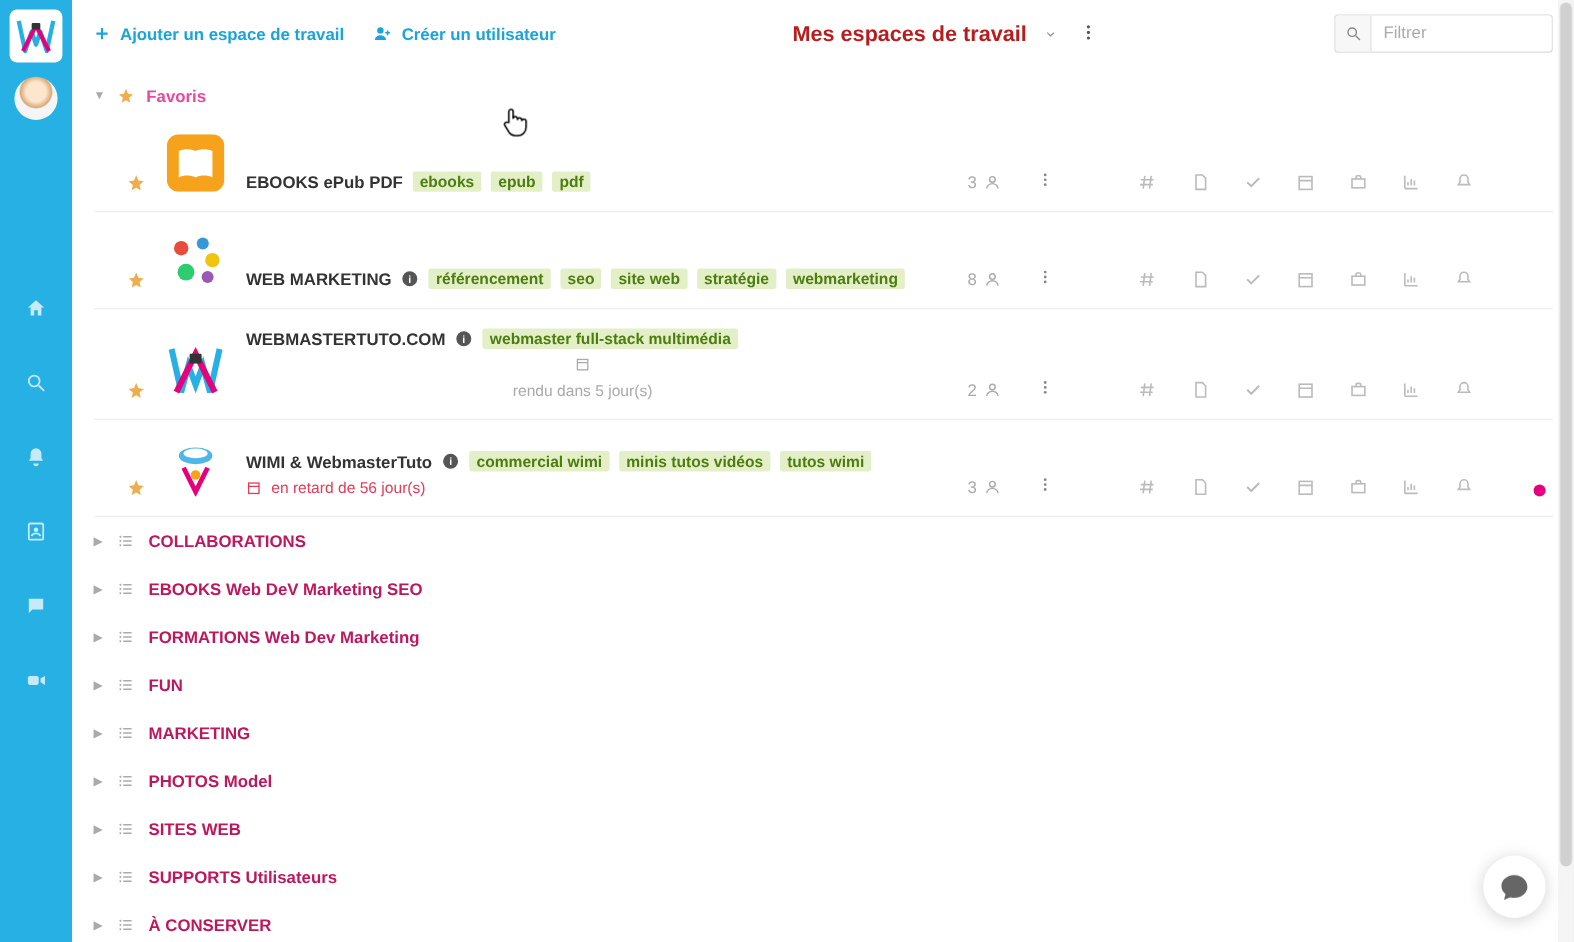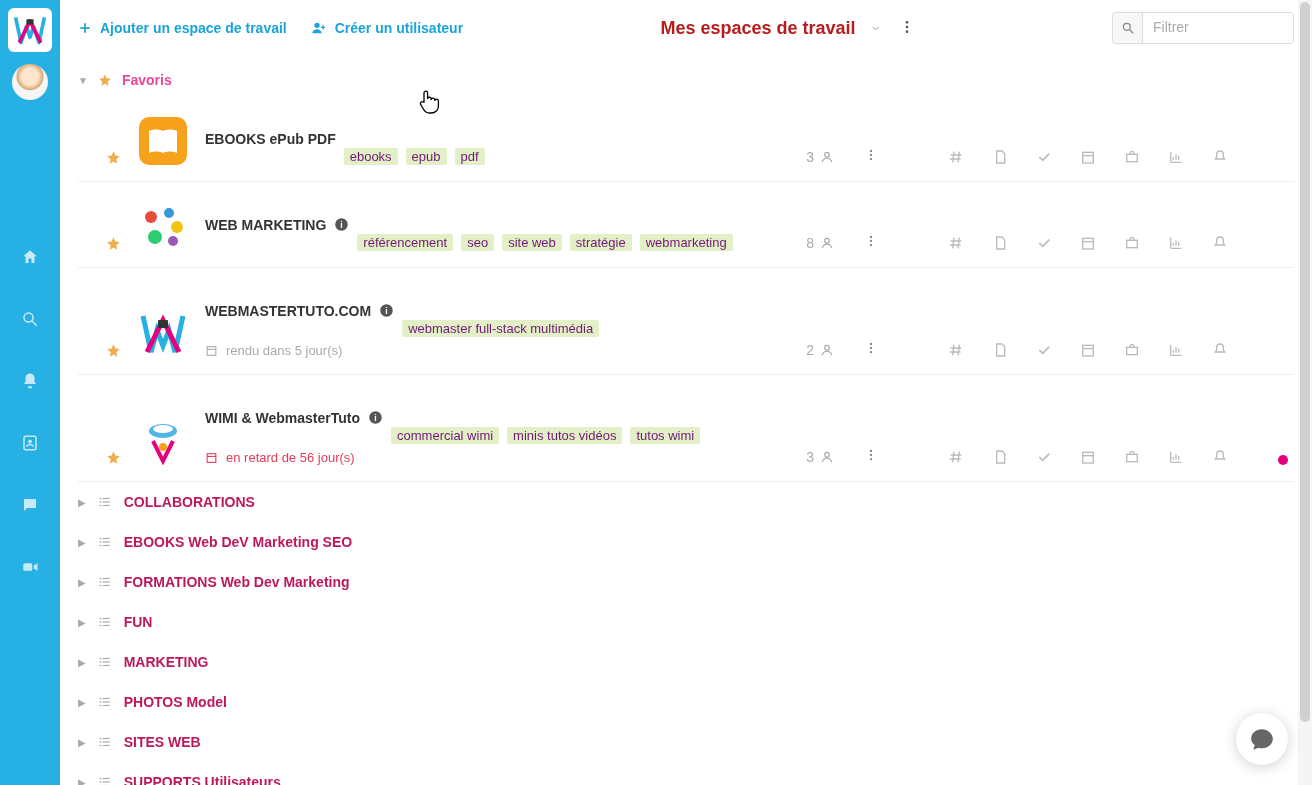--- a/index.html
+++ b/index.html
@@ -29,23 +29,23 @@
 .star-gold { color: #f0ad4e; }
 .section-title { font-weight: 700; color: #ec4899; }
 .ws-row { display: flex; align-items: flex-end; border-bottom: 1px solid #eee; padding: 16px 0; gap: 18px; }
 .ws-star { color: #f0ad4e; margin-left: 28px; }
 .ws-icon { width: 48px; height: 48px; border-radius: 6px; display: flex; align-items: center; justify-content: center; flex-shrink: 0; }
 .ws-icon svg { width: 48px; height: 48px; }
 .ws-body { flex: 1; min-width: 0; }
 .ws-title-line { display: flex; align-items: center; gap: 8px; flex-wrap: wrap; }
 .ws-name { font-weight: 700; color: #333; }
 .info-icon { color: #555; }
-.tag { background: #e2efc7; color: #701a75; padding: 1px 6px; border-radius: 2px; font-size: 13px; font-weight: 400; margin-top: 36px; }
+.tag { background: #e2efc7; color: #4d7c0f; padding: 1px 6px; border-radius: 2px; font-size: 13px; font-weight: 700; }
 .ws-sub { display: flex; align-items: center; gap: 8px; margin-top: 6px; font-size: 13px; }
-.ws-sub.grey { color: #aaa; }
+.ws-sub.grey { color: #aaa; flex-direction: column; }
 .ws-sub.red { color: #e33b5a; }
 .ws-members { display: flex; align-items: center; gap: 6px; color: #aaa; width: 50px; justify-content: flex-end; }
 .ws-kebab { color: #888; cursor: pointer; padding: 0 12px; }
 .ws-tools { display: flex; align-items: center; gap: 28px; margin-left: 40px; margin-right: 20px; }
 .tool { color: #bbb; width: 16px; height: 16px; display: flex; align-items: center; justify-content: center; }
 .dot-ind { width: 10px; height: 10px; border-radius: 50%; background: #e6007e; margin-left: 12px; margin-right: 6px; }
 .category-row { display: flex; align-items: center; gap: 12px; padding: 12px 0; }
 .cat-icon { color: #aaa; }
 .cat-name { font-weight: 700; color: #be185d; }
 .chat-bubble { position: absolute; bottom: 20px; right: 24px; width: 52px; height: 52px; border-radius: 50%; background: #fff; box-shadow: 0 2px 14px rgba(0,0,0,0.18); display: flex; align-items: center; justify-content: center; }

